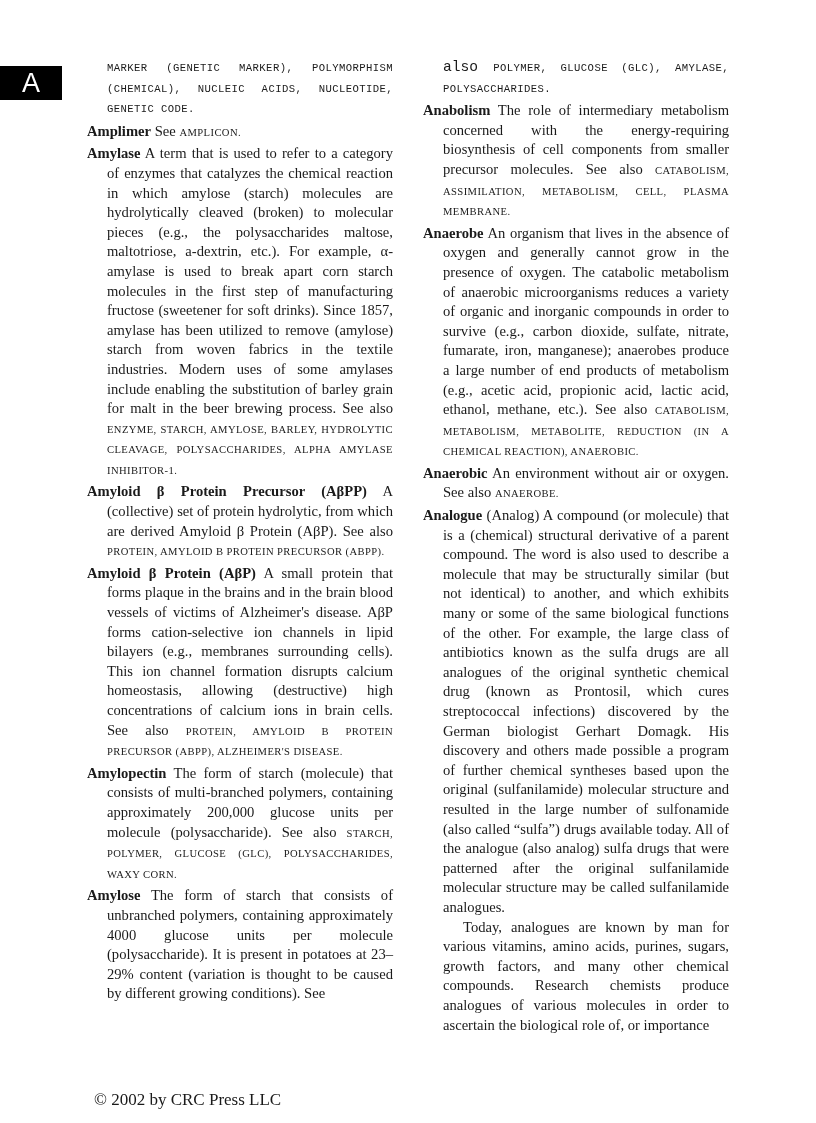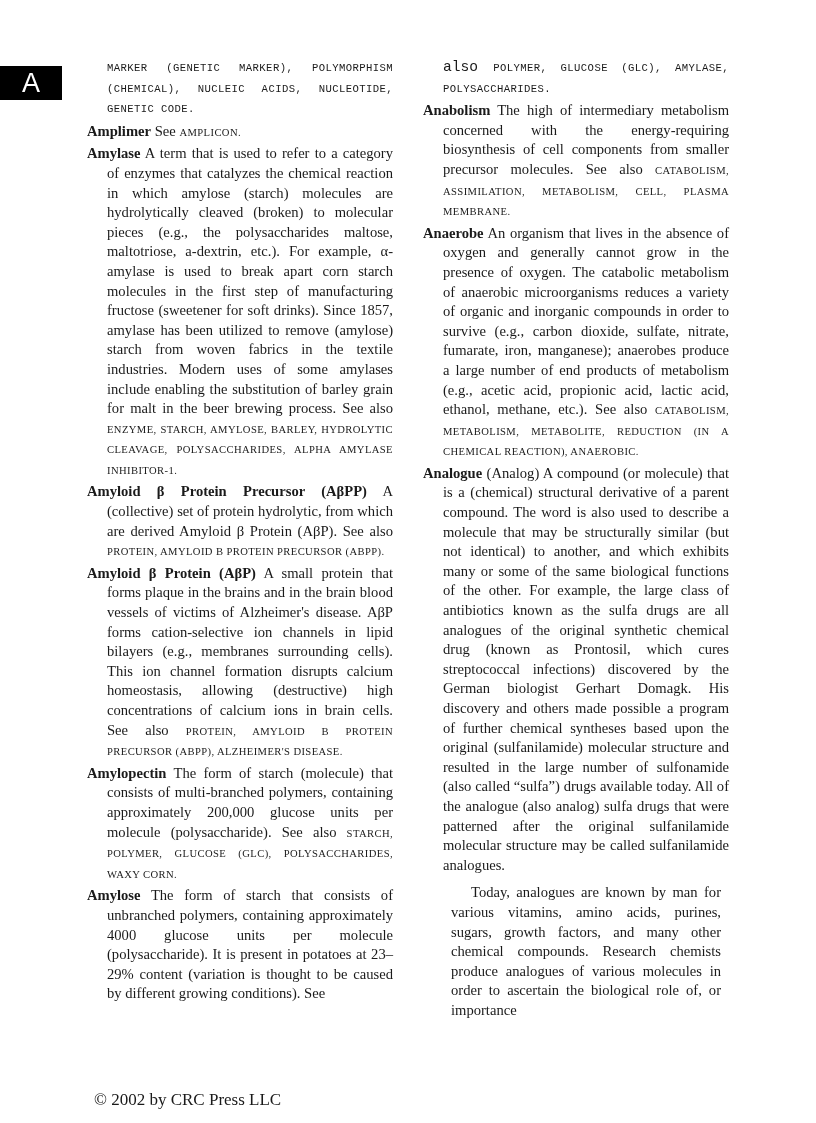--- a/index.html
+++ b/index.html
@@ -7,21 +7,21 @@
          font-family:"Liberation Serif","DejaVu Serif",serif; color:#1a1a1a; }
   .tab { position:absolute; left:0; top:66px; width:62px; height:34px; background:#000;
          color:#fff; font-family:"Liberation Sans",sans-serif; font-size:27px;
          text-align:center; line-height:34px; }
   .col { position:absolute; top:58px; width:306px; font-size:14.6px; line-height:19.6px;
          text-align:justify; }
   .col-left { left:87px; }
   .col-right { left:423px; }
   .entry { padding-left:20px; text-indent:-20px; margin:0 0 2px 0; }
   .cont { padding-left:20px; margin:0 0 2px 0;font-family:Liberation Mono, monospace; }
-  .para { padding-left:20px; text-indent:20px; margin:8px; }
+  .para { padding-left:20px; text-indent:20px; margin:0; }
   .hw { font-weight:bold;margin-top:32px; }
   .sc { font-size:10.6px; letter-spacing:0.4px; text-transform:uppercase; }
   .footer { position:absolute; left:94px; top:1090px; font-size:17px; }
 </style>
 </head>
 <body>
 
 <div class="tab">A</div>
 
 <div class="col col-left">
@@ -37,22 +37,23 @@
 
 
   <p class="entry"><span class="hw">Amylopectin</span><span> The form of starch (molecule) that consists of multi-branched polymers, containing approximately 200,000 glucose units per molecule (polysaccharide). See also </span><span class="sc">starch, polymer, glucose (glc), polysaccharides, waxy corn.</span></p>
 
   <p class="entry"><span class="hw">Amylose</span><span> The form of starch that consists of unbranched polymers, containing approximately 4000 glucose units per molecule (polysaccharide). It is present in potatoes at 23–29% content (variation is thought to be caused by different growing conditions). See</span></p>
 </div>
 
 <div class="col col-right">
   <p class="cont"><span>also </span><span class="sc">polymer, glucose (glc), amylase, polysaccharides.</span></p>
 
-  <p class="entry"><span class="hw">Anabolism</span><span> The high of intermediary metabolism concerned with the energy-requiring biosynthesis of cell components from smaller precursor molecules. See also </span><span class="sc">catabolism, assimilation, metabolism, cell, plasma membrane.</span></p>
+  <p class="entry"><span class="hw">Anabolism</span><span> The role of intermediary metabolism concerned with the energy-requiring biosynthesis of cell components from smaller precursor molecules. See also </span><span class="sc">catabolism, assimilation, metabolism, cell, plasma membrane.</span></p>
 
   <p class="entry"><span class="hw">Anaerobe</span><span> An organism that lives in the absence of oxygen and generally cannot grow in the presence of oxygen. The catabolic metabolism of anaerobic microorganisms reduces a variety of organic and inorganic compounds in order to survive (e.g., carbon dioxide, sulfate, nitrate, fumarate, iron, manganese); anaerobes produce a large number of end products of metabolism (e.g., acetic acid, propionic acid, lactic acid, ethanol, methane, etc.). See also </span><span class="sc">catabolism, metabolism, metabolite, reduction (in a chemical reaction), anaerobic.</span></p>
 
+  <p class="entry"><span class="hw">Anaerobic</span><span> An environment without air or oxygen. See also </span><span class="sc">anaerobe.</span></p>
 
   <p class="entry" style="margin-bottom:0"><span class="hw">Analogue</span><span> (Analog) A compound (or molecule) that is a (chemical) structural derivative of a parent compound. The word is also used to describe a molecule that may be structurally similar (but not identical) to another, and which exhibits many or some of the same biological functions of the other. For example, the large class of antibiotics known as the sulfa drugs are all analogues of the original synthetic chemical drug (known as Prontosil, which cures streptococcal infections) discovered by the German biologist Gerhart Domagk. His discovery and others made possible a program of further chemical syntheses based upon the original (sulfanilamide) molecular structure and resulted in the large number of sulfonamide (also called “sulfa”) drugs available today. All of the analogue (also analog) sulfa drugs that were patterned after the original sulfanilamide molecular structure may be called sulfanilamide analogues.</span></p>
   <p class="para">Today, analogues are known by man for various vitamins, amino acids, purines, sugars, growth factors, and many other chemical compounds. Research chemists produce analogues of various molecules in order to ascertain the biological role of, or importance</p>
 </div>
 
 <div class="footer">© 2002 by CRC Press LLC</div>
 
 </body></html>

